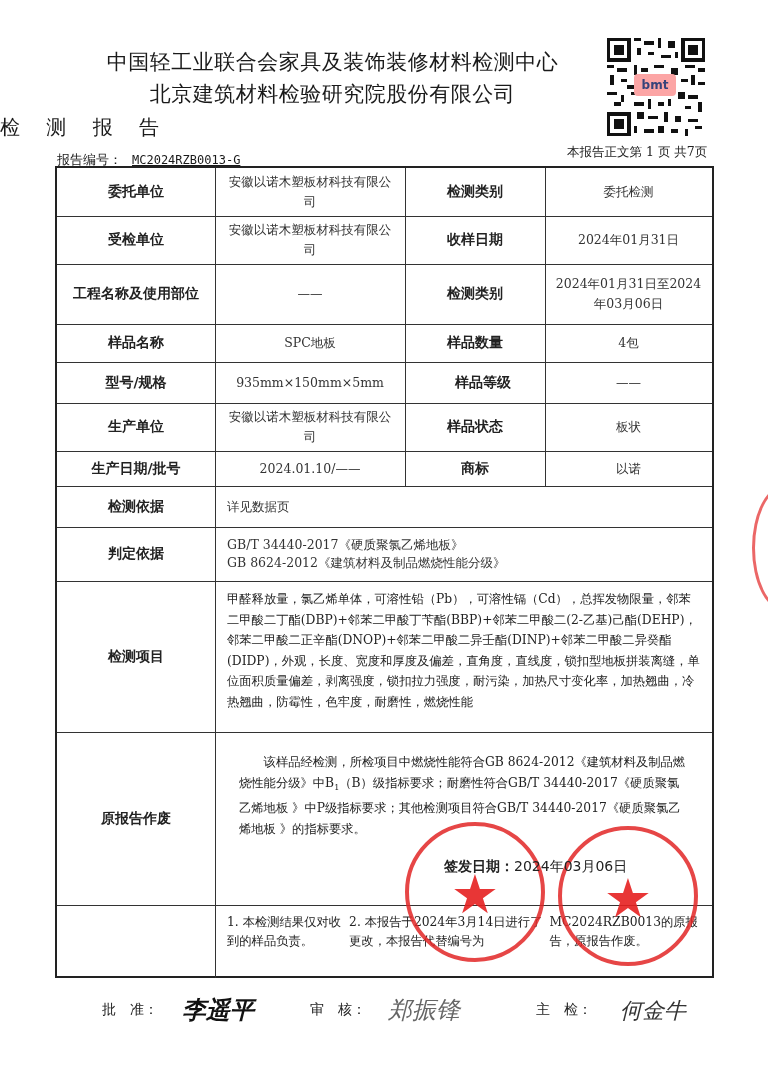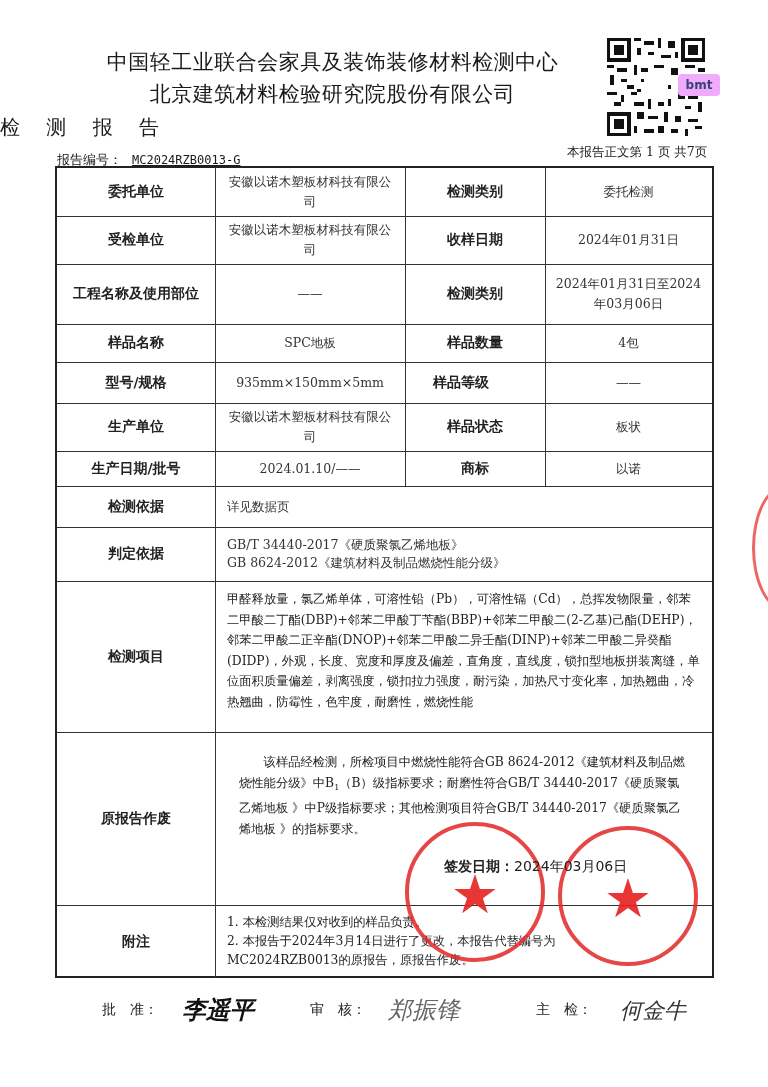--- a/index.html
+++ b/index.html
@@ -4,22 +4,22 @@
 <style>
   html, body { margin:0; padding:0; background:#ffffff; }
   body { width:768px; height:1087px; position:relative; overflow:hidden;
          font-family:"DejaVu Serif", "Liberation Serif", serif; color:#1a1a1a; }
   .abs { position:absolute; }
   .title1 { left:0; width:665px; top:48px; text-align:center; font-size:21px; letter-spacing:0.5px; font-family:"DejaVu Sans", sans-serif; }
   .title2 { left:0; width:665px; top:80px; text-align:center; font-size:21px; letter-spacing:0.5px; font-family:"DejaVu Sans", sans-serif; }
   .title3 { left:0; width:665px; top:114px; text-align:left; font-size:20px; letter-spacing:10px; font-family:"DejaVu Sans", sans-serif; }
   .qr { left:607px; top:38px; width:98px; height:98px; background:#fff; }
   .qr svg { width:98px; height:98px; display:block; }
-  .qr-logo { left:634px; top:74px; width:42px; height:22px; background:#f0abfc; color:#37437a;
-             font:bold 12px "DejaVu Sans", sans-serif; text-align:center; line-height:22px; border-radius:4px;margin-left:44px; }
+  .qr-logo { left:634px; top:74px; width:42px; height:22px; background:#fca5a5; color:#37437a;
+             font:bold 12px "DejaVu Sans", sans-serif; text-align:center; line-height:22px; border-radius:4px; }
   .pageinfo { left:567px; top:144px; font-size:12.5px; font-family:"DejaVu Serif", serif; color:#222; }
   .reportno { left:57px; top:151px; font-size:13px; font-family:"DejaVu Sans", sans-serif; }
   .reportno .no { font-family:"DejaVu Sans Mono", monospace; font-size:12px; text-decoration:underline; margin-left:10px; }
 
   .tbl { left:55px; top:166px; width:659px; height:812px; border:2px solid #222; box-sizing:border-box; }
   .hl { position:absolute; left:0; right:0; height:0; border-top:1.5px solid #333; }
   .vl { position:absolute; width:0; border-left:1.5px solid #333; }
   .cell { position:absolute; display:flex; align-items:center; justify-content:center; text-align:center; box-sizing:border-box; }
   .lbl { font-family:"DejaVu Sans", sans-serif; font-size:14px; font-weight:bold; color:#222; }
   .val { font-family:"DejaVu Serif", serif; font-size:12.5px; color:#333; line-height:20px; padding:0 8px; }
@@ -145,21 +145,21 @@
   <div class="cell lbl" style="left:348px;top:96px;width:140px;height:60px">检测类别</div>
   <div class="cell val" style="left:488px;top:96px;width:167px;height:60px">2024年01月31日至2024年03月06日</div>
 
   <div class="cell lbl" style="left:0;top:156px;width:158px;height:38px">样品名称</div>
   <div class="cell val" style="left:158px;top:156px;width:190px;height:38px">SPC地板</div>
   <div class="cell lbl" style="left:348px;top:156px;width:140px;height:38px">样品数量</div>
   <div class="cell val" style="left:488px;top:156px;width:167px;height:38px">4包</div>
 
   <div class="cell lbl" style="left:0;top:194px;width:158px;height:41px">型号/规格</div>
   <div class="cell val" style="left:158px;top:194px;width:190px;height:41px">935mm×150mm×5mm</div>
-  <div class="cell lbl" style="left:334px;top:194px;width:140px;height:41px">样品等级</div>
+  <div class="cell lbl" style="left:356px;top:194px;width:140px;height:41px">样品等级</div>
   <div class="cell val" style="left:488px;top:194px;width:167px;height:41px">——</div>
 
   <div class="cell lbl" style="left:0;top:235px;width:158px;height:48px">生产单位</div>
   <div class="cell val" style="left:158px;top:235px;width:190px;height:48px">安徽以诺木塑板材科技有限公司</div>
   <div class="cell lbl" style="left:348px;top:235px;width:140px;height:48px">样品状态</div>
   <div class="cell val" style="left:488px;top:235px;width:167px;height:48px">板状</div>
 
   <div class="cell lbl" style="left:0;top:283px;width:158px;height:35px">生产日期/批号</div>
   <div class="cell val" style="left:158px;top:283px;width:190px;height:35px">2024.01.10/——</div>
   <div class="cell lbl" style="left:348px;top:283px;width:140px;height:35px">商标</div>
@@ -175,22 +175,21 @@
   </div>
 
   <div class="cell lbl" style="left:0;top:413px;width:158px;height:151px">检测项目</div>
   <div class="cell para" style="left:158px;top:413px;width:497px;height:151px;padding-top:8px">甲醛释放量，氯乙烯单体，可溶性铅（Pb），可溶性镉（Cd），总挥发物限量，邻苯二甲酸二丁酯(DBP)+邻苯二甲酸丁苄酯(BBP)+邻苯二甲酸二(2-乙基)己酯(DEHP)，邻苯二甲酸二正辛酯(DNOP)+邻苯二甲酸二异壬酯(DINP)+邻苯二甲酸二异癸酯(DIDP)，外观，长度、宽度和厚度及偏差，直角度，直线度，锁扣型地板拼装离缝，单位面积质量偏差，剥离强度，锁扣拉力强度，耐污染，加热尺寸变化率，加热翘曲，冷热翘曲，防霉性，色牢度，耐磨性，燃烧性能</div>
 
   <div class="cell lbl" style="left:0;top:564px;width:158px;height:173px">原报告作废</div>
   <div class="cell para" style="left:158px;top:564px;width:497px;height:173px;padding-top:8px">
     <p class="indent"><span>该样品经检测，所检项目中燃烧性能符合GB 8624-2012《建筑材料及制品燃烧性能分级》中B</span><sub style="font-size:8px">1</sub><span>（B）级指标要求；耐磨性符合GB/T 34440-2017《硬质聚氯乙烯地板 》中P级指标要求；其他检测项目符合GB/T 34440-2017《硬质聚氯乙烯地板 》的指标要求。</span></p>
   </div>
 
-  <div class="cell lbl" style="left:0;top:737px;width:158px;height:73px">附注</div>
-  <div class="cell para" style="left:158px;top:737px;width:497px;height:73px;flex-direction:column;line-height:19px;padding-top:8px">
+  <div class="cell para" style="left:158px;top:737px;width:497px;height:73px;flex-direction:row;line-height:19px;padding-top:8px">
     <div>1. 本检测结果仅对收到的样品负责。</div>
     <div>2. 本报告于2024年3月14日进行了更改，本报告代替编号为</div>
     <div>MC2024RZB0013的原报告，原报告作废。</div>
   </div>
 </div>
 
 <div class="stamp" style="left:405px; top:822px; width:140px; height:140px;">
   <div class="star">★</div>
 </div>
 <div class="stamp" style="left:558px; top:826px; width:140px; height:140px;">

